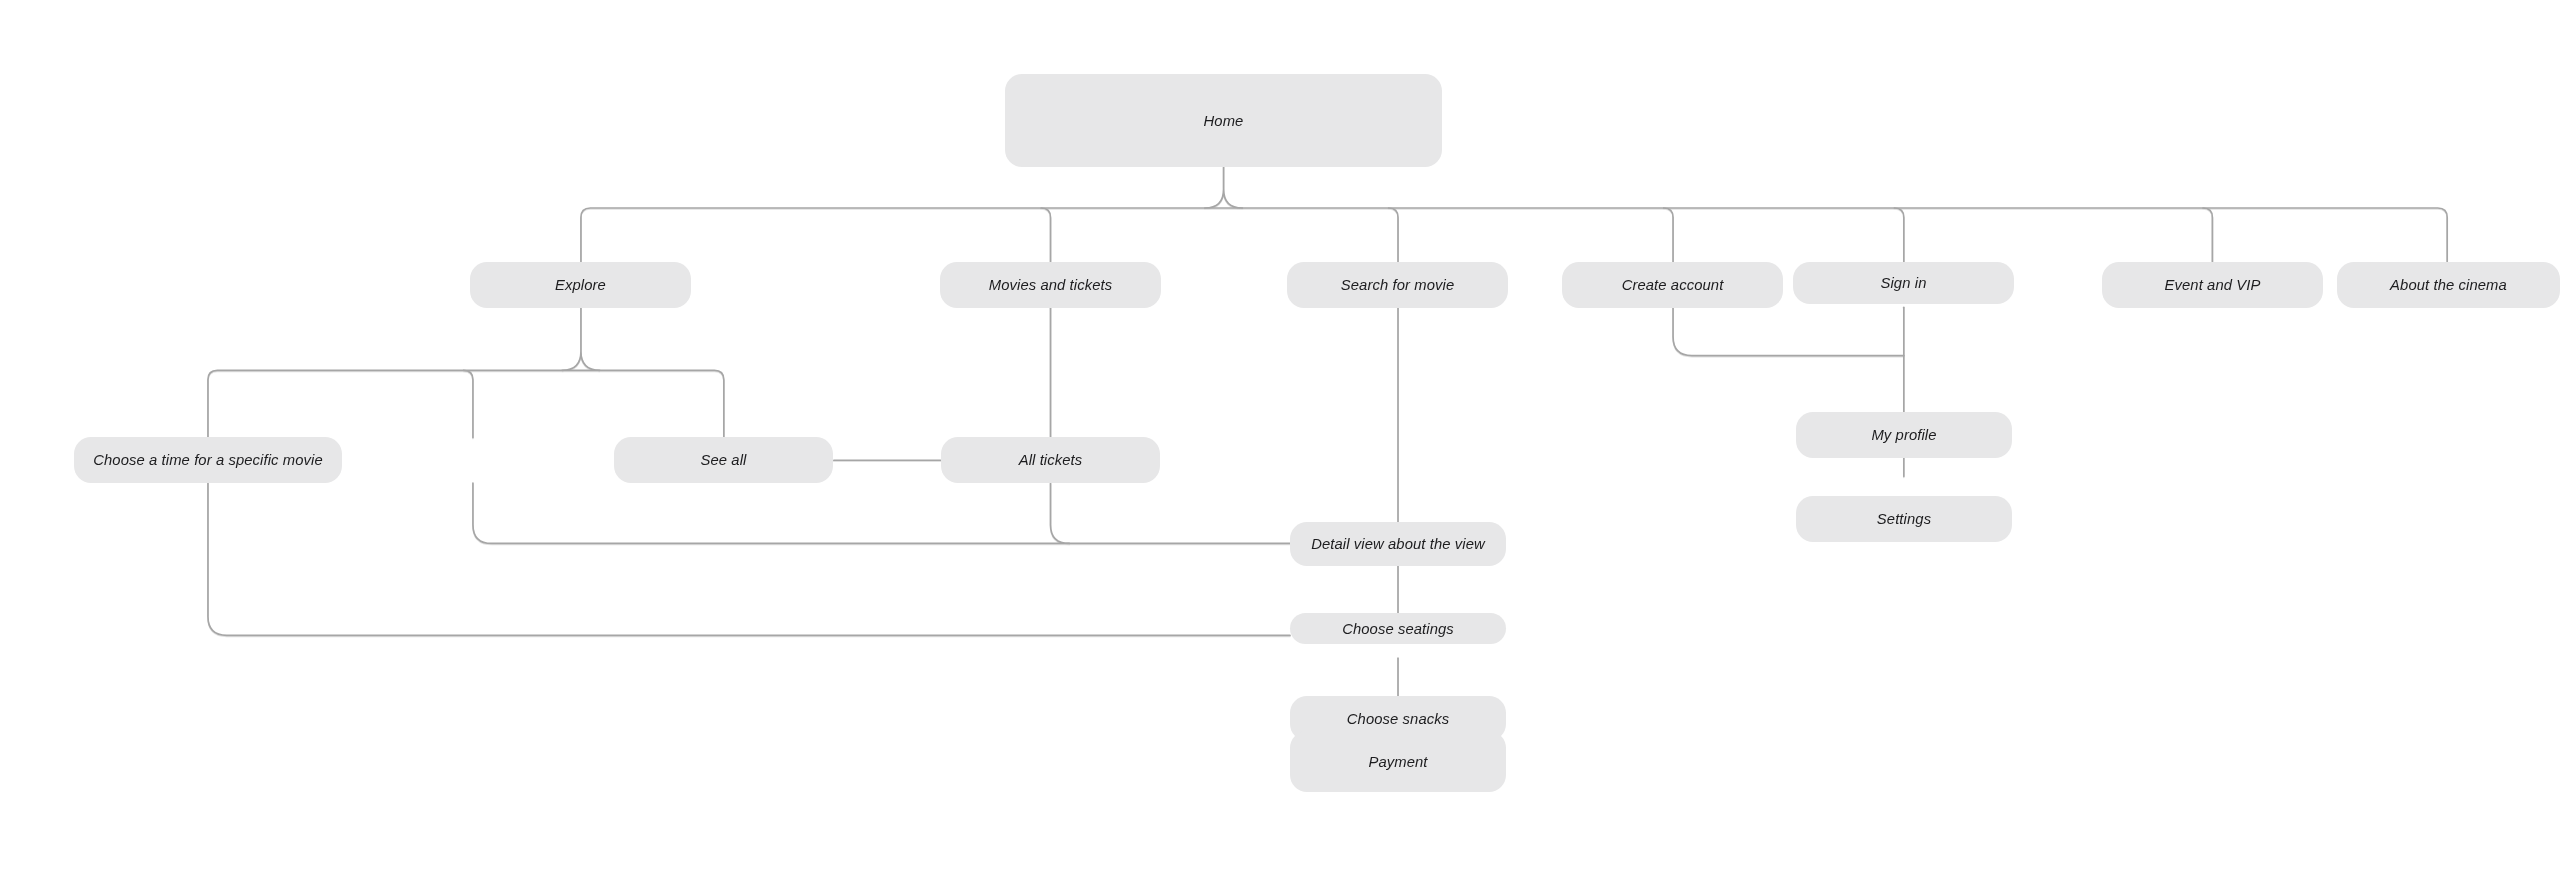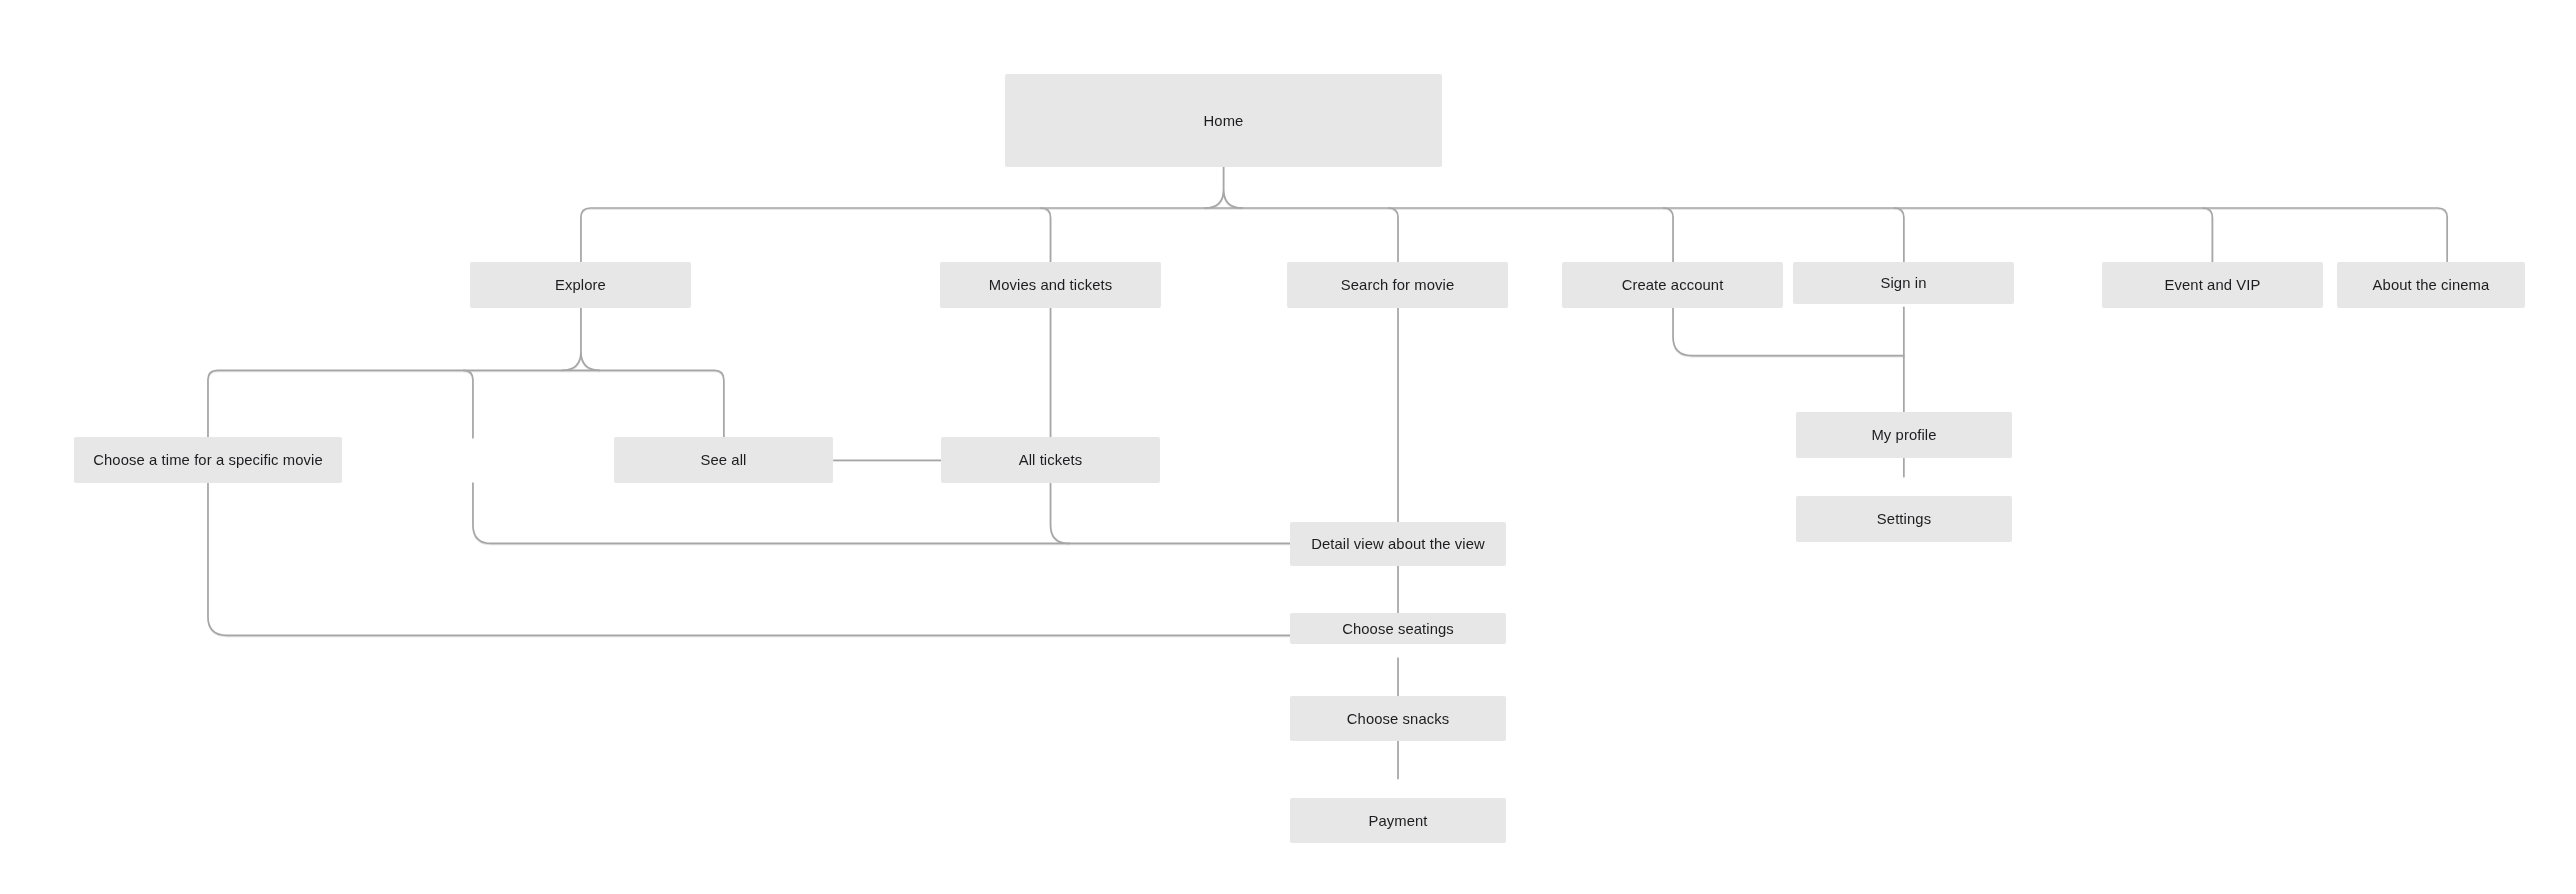--- a/index.html
+++ b/index.html
@@ -25,25 +25,26 @@
   }
   .edge {
     fill: none;
     stroke: #a6a6a6;
     stroke-width: 2.5;
     stroke-linecap: round;
   }
   .node {
     position: absolute;
     background: #e7e7e8;
-    border-radius: 2px;
+    border-radius: 17px;
     display: flex;
     align-items: center;
     justify-content: center;
     box-sizing: border-box;
+    font-style: italic;
   }
   .node-label {
     color: #1d1d1f;
     font-size: 14.8px;
     font-weight: 400;
     letter-spacing: 0.1px;
     white-space: nowrap;
     text-align: center;
   }
 </style>
@@ -107,21 +108,21 @@
   </div>
   <div class="node" style="left:1562px;top:262px;width:221px;height:46px">
     <span class="node-label">Create account</span>
   </div>
   <div class="node" style="left:1793px;top:262px;width:221px;height:42px">
     <span class="node-label">Sign in</span>
   </div>
   <div class="node" style="left:2102px;top:262px;width:221px;height:46px">
     <span class="node-label">Event and VIP</span>
   </div>
-  <div class="node" style="left:2337px;top:262px;width:188px;height:46px">
+  <div class="node" style="left:2337px;top:262px;width:223px;height:46px">
     <span class="node-label">About the cinema</span>
   </div>
 
   <div class="node" style="left:74px;top:437px;width:268px;height:46px">
     <span class="node-label">Choose a time for a specific movie</span>
   </div>
   <div class="node" style="left:614px;top:437px;width:219px;height:46px">
     <span class="node-label">See all</span>
   </div>
   <div class="node" style="left:941px;top:437px;width:219px;height:46px">
@@ -137,18 +138,18 @@
 
   <div class="node" style="left:1290px;top:522px;width:216px;height:44px">
     <span class="node-label">Detail view about the view</span>
   </div>
   <div class="node" style="left:1290px;top:613px;width:216px;height:31px">
     <span class="node-label">Choose seatings</span>
   </div>
   <div class="node" style="left:1290px;top:696px;width:216px;height:45px">
     <span class="node-label">Choose snacks</span>
   </div>
-  <div class="node" style="left:1290px;top:798px;width:216px;height:45px">
+  <div class="node" style="left:1290px;top:731px;width:216px;height:61px">
     <span class="node-label">Payment</span>
   </div>
 
 </div>
 
 
 </body></html>

